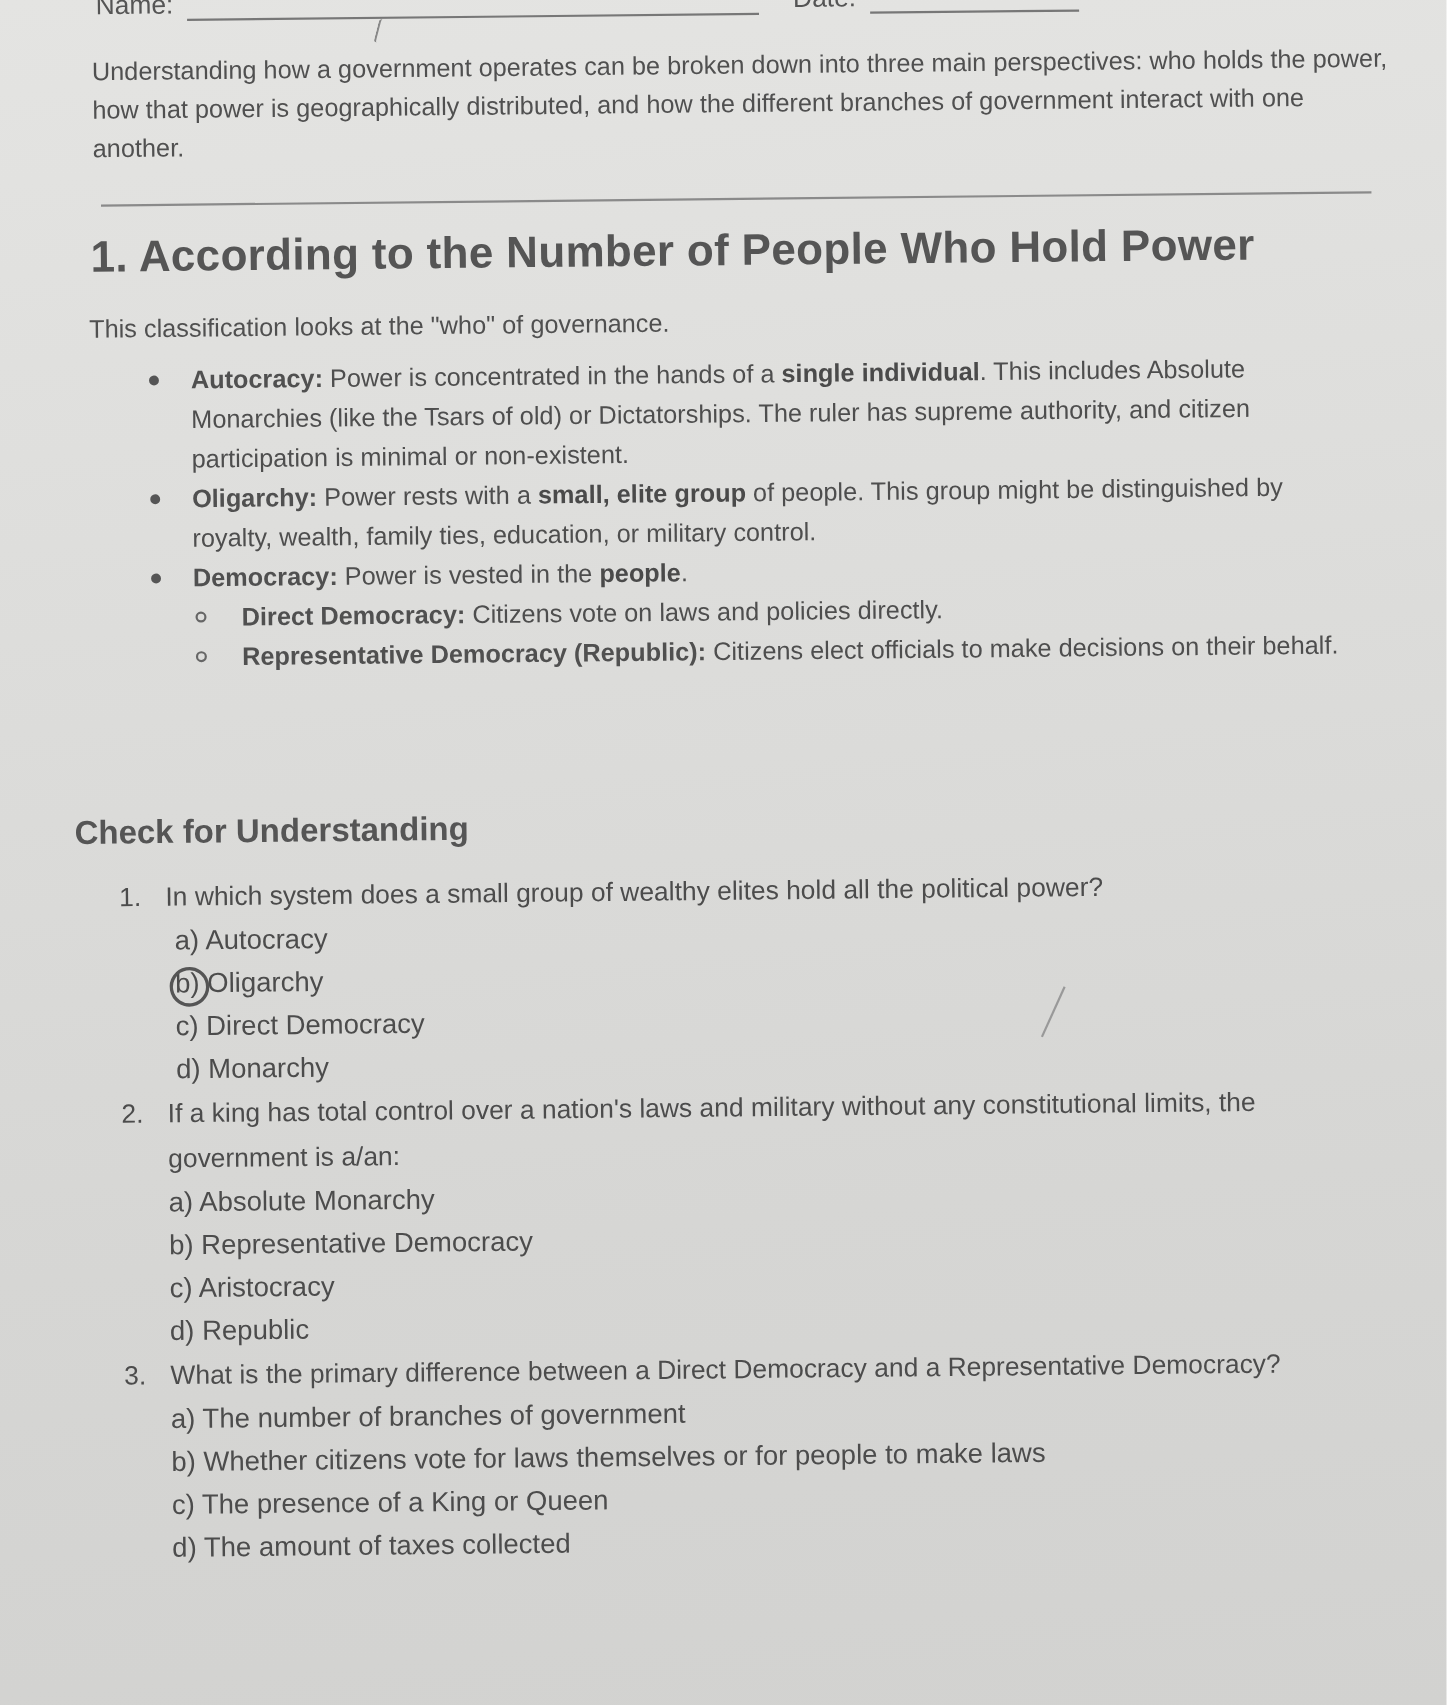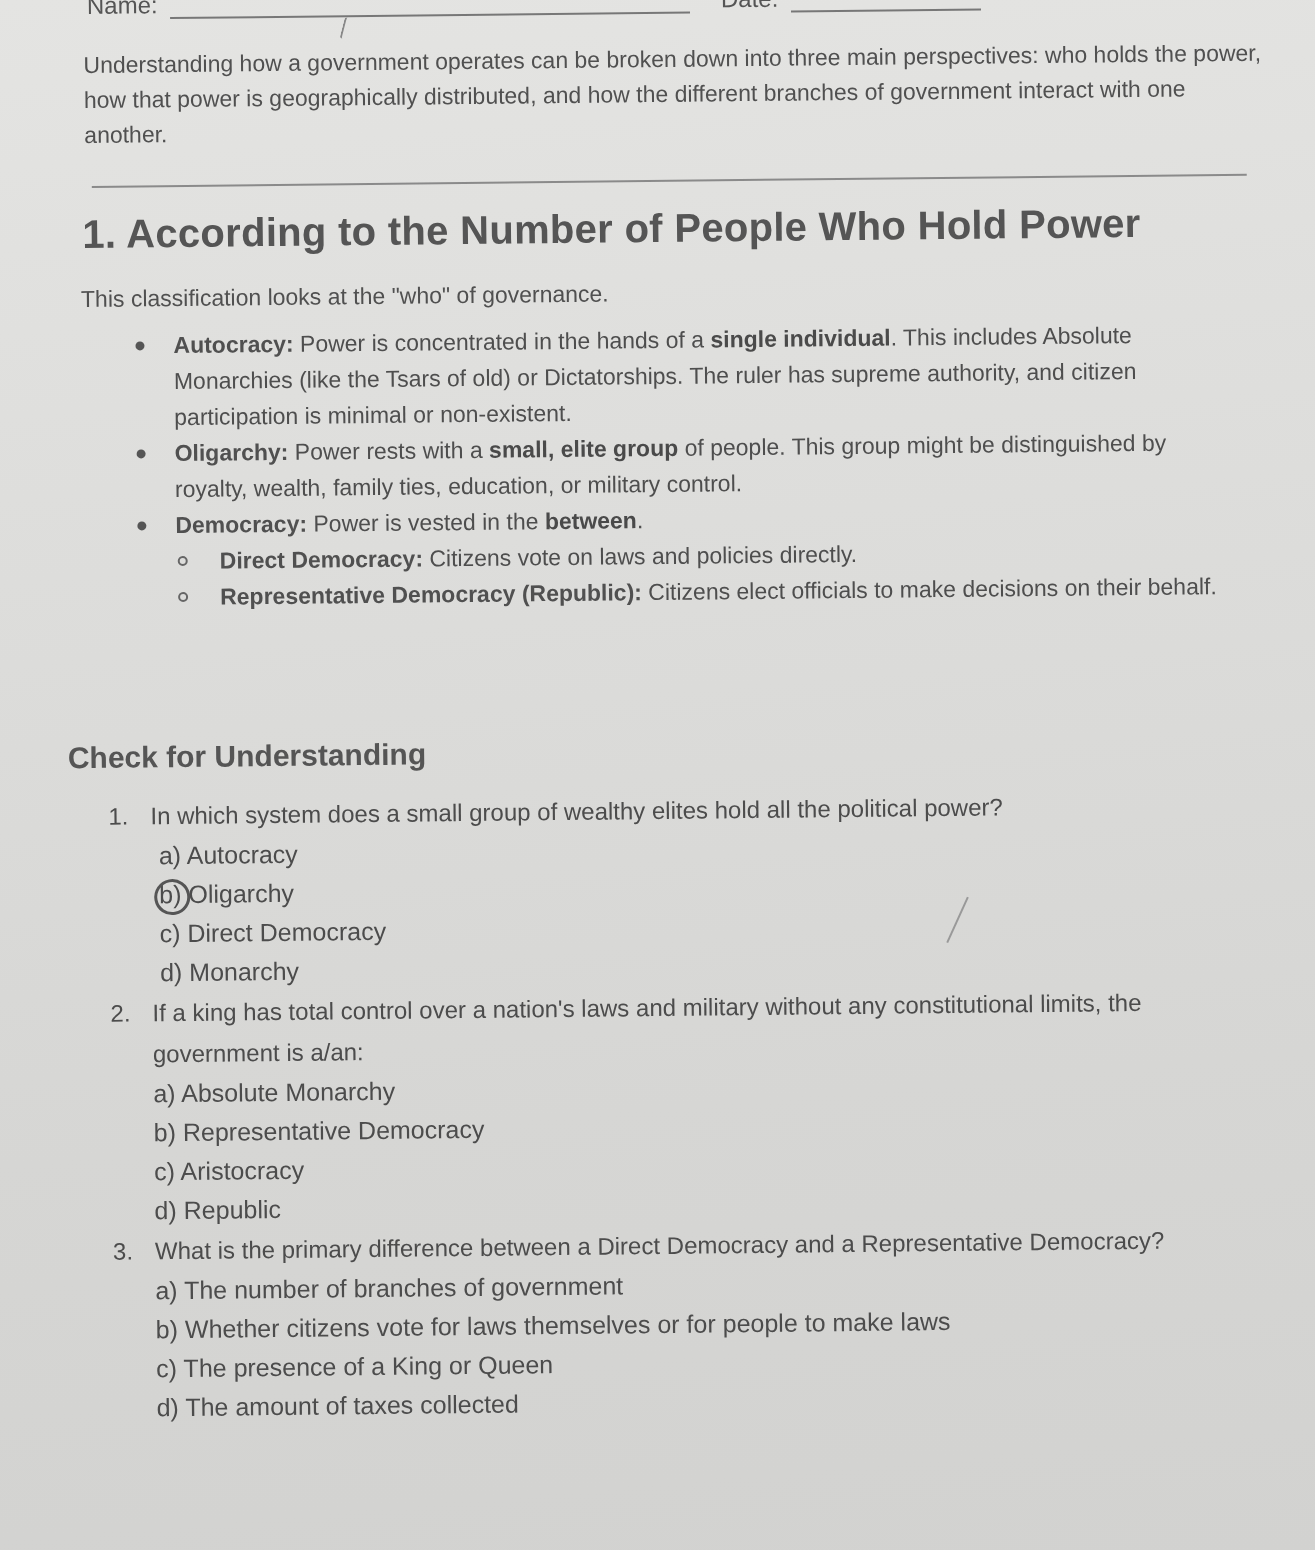--- a/index.html
+++ b/index.html
@@ -225,21 +225,21 @@
     <li>
       <span class="dot"></span>
       <span class="term">Autocracy:</span><span> Power is concentrated in the hands of a </span><span class="emph">single individual</span><span>. This includes Absolute Monarchies (like the Tsars of old) or Dictatorships. The ruler has supreme authority, and citizen participation is minimal or non-existent.</span>
     </li>
     <li>
       <span class="dot"></span>
       <span class="term">Oligarchy:</span><span> Power rests with a </span><span class="emph">small, elite group</span><span> of people. This group might be distinguished by royalty, wealth, family ties, education, or military control.</span>
     </li>
     <li>
       <span class="dot"></span>
-      <span class="term">Democracy:</span><span> Power is vested in the </span><span class="emph">between</span><span>.</span>
+      <span class="term">Democracy:</span><span> Power is vested in the </span><span class="emph">people</span><span>.</span>
       <ul class="subbullets">
         <li style="margin-left:-48px;">
           <span class="ring"></span>
           <span class="term">Direct Democracy:</span><span> Citizens vote on laws and policies directly.</span>
         </li>
         <li style="margin-left:-48px;">
           <span class="ring"></span>
           <span class="term">Representative Democracy (Republic):</span><span> Citizens elect officials to make decisions on their behalf.</span>
         </li>
       </ul>

